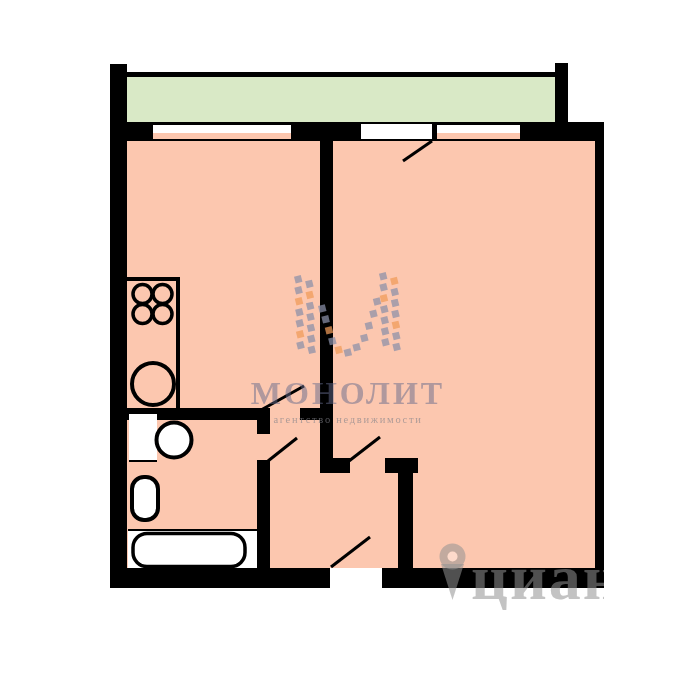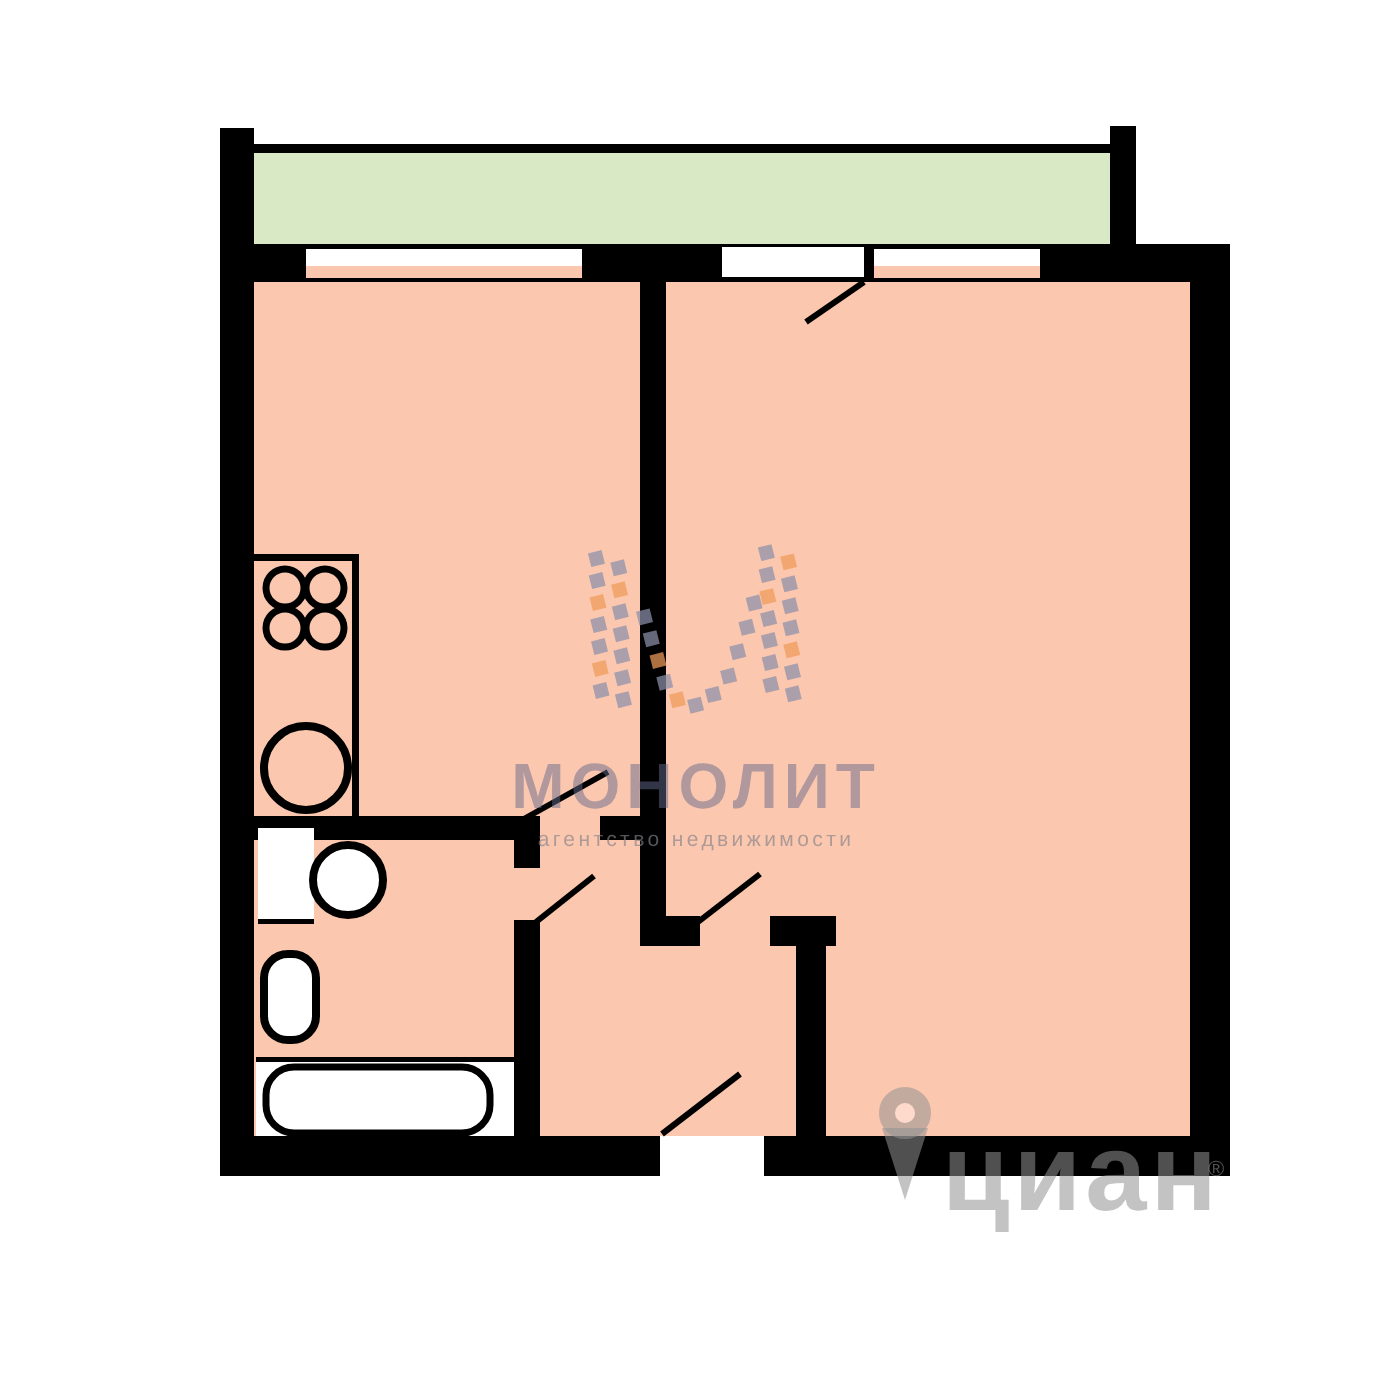--- a/index.html
+++ b/index.html
@@ -1,28 +1,28 @@
 <!DOCTYPE html>
 <html><head>
 <meta charset="utf-8">
 <style>
   html,body{margin:0;padding:0;background:#fff;}
-  #stage{position:relative;width:700px;height:700px;background:#fff;overflow:hidden;
-         font-family:Liberation Sans, sans-serif;}
+  #stage{position:relative;width:604px;height:700px;background:#fff;overflow:hidden;
+         font-family:Liberation Serif, serif;}
   #plan-svg{position:absolute;left:0;top:0;z-index:1;}
   #monolit-wm{position:absolute;left:0;top:0;z-index:2;pointer-events:none;}
   #monolit-logo{position:absolute;left:294px;top:268px;width:112px;height:94px;opacity:.72;transform:rotate(-2deg);}
   #monolit-logo .sq{position:absolute;width:7px;height:7px;transform:rotate(-12deg);}
   #monolit-text{position:absolute;left:247px;top:375px;width:202px;text-align:center;
       font-size:32px;font-weight:bold;letter-spacing:3px;white-space:nowrap;}
   #monolit-sub{position:absolute;left:238px;top:414px;width:220px;text-align:center;
       font-size:10.5px;letter-spacing:1.7px;white-space:nowrap;}
   #cian-wm{position:absolute;left:0;top:0;z-index:3;pointer-events:none;}
   #cian-pin{position:absolute;left:438px;top:543px;}
-  #cian-text{position:absolute;left:471px;top:559px;font-size:55px;font-weight:bold;
+  #cian-text{position:absolute;left:471px;top:546px;font-size:64px;font-weight:bold;
       letter-spacing:2px;line-height:1;white-space:nowrap;}
   #cian-reg{position:absolute;left:604px;top:579px;font-size:11px;}
 </style>
 </head>
 <body>
 
 <div id="stage">
   <svg id="plan-svg" width="700" height="700" viewBox="0 0 700 700">
       <rect x="125" y="76" width="430" height="46" fill="#d9e9c6" shape-rendering="crispEdges"></rect>
       <rect x="125" y="72" width="443" height="4.5" fill="#000000" shape-rendering="crispEdges"></rect>

